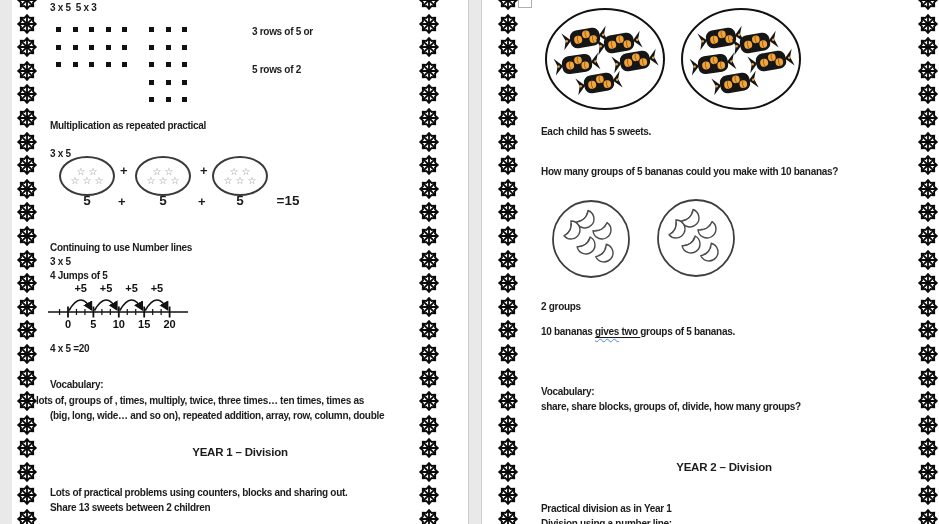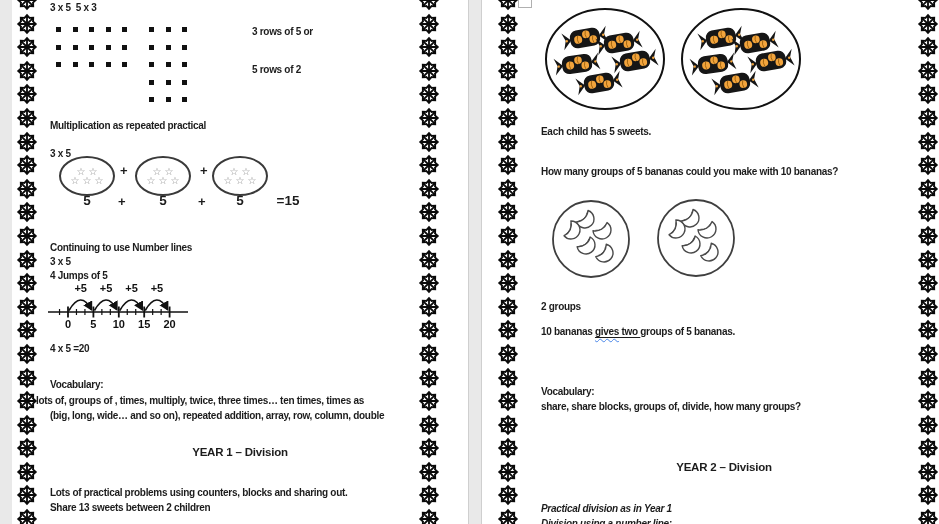--- a/index.html
+++ b/index.html
@@ -6,21 +6,21 @@
   body{width:939px;height:524px;overflow:hidden;background:#e9e9e9;font-family:"Liberation Sans",sans-serif;}
   .screen{position:relative;width:939px;height:524px;overflow:hidden;margin-left:12px;}
   .page-bg{position:absolute;top:0;height:524px;background:#ffffff;}
   .page-bg.left{left:0;width:456px;border-right:1px solid #cfcfcf;}
   .page-bg.right{left:469px;width:464px;border-left:1px solid #cfcfcf;border-right:1px solid #cfcfcf;}
   .flake-col{position:absolute;top:-11px;width:24px;display:flex;flex-direction:column;align-items:center;}
   .flake-col svg{flex:0 0 auto;display:block;margin-bottom:1.6px;}
   .t{position:absolute;font-weight:bold;font-size:10px;letter-spacing:-0.3px;color:#1c1c1c;white-space:pre;line-height:12px;}
   .h{font-size:11.5px;letter-spacing:-0.2px;}
   .center{text-align:center;}
-  .it{font-style:italic;text-align:center;}
+  .it{text-align:center;}
   .dots{position:absolute;display:grid;gap:12.5px 11.5px;}
   .dot{width:5px;height:5px;background:#111;}
   .oval{position:absolute;width:56px;height:40px;border:2px solid #3a3a3a;border-radius:50%;box-sizing:border-box;
         display:flex;flex-direction:column;align-items:center;justify-content:center;background:#fff;}
   .srow{display:flex;line-height:9px;}
   .srow span{font-size:10px;color:#8a8a8a;margin:0 1.5px;}
   .bignum{font-size:13.5px;letter-spacing:0;width:16px;text-align:center;}
   .plus{font-size:13px;letter-spacing:0;}
   .u-solid{text-decoration:underline;text-decoration-color:#1c1c1c;text-underline-offset:2px;}
   .u-wavy{text-decoration:underline wavy #4a86e8;text-decoration-thickness:1px;text-underline-offset:3px;}

